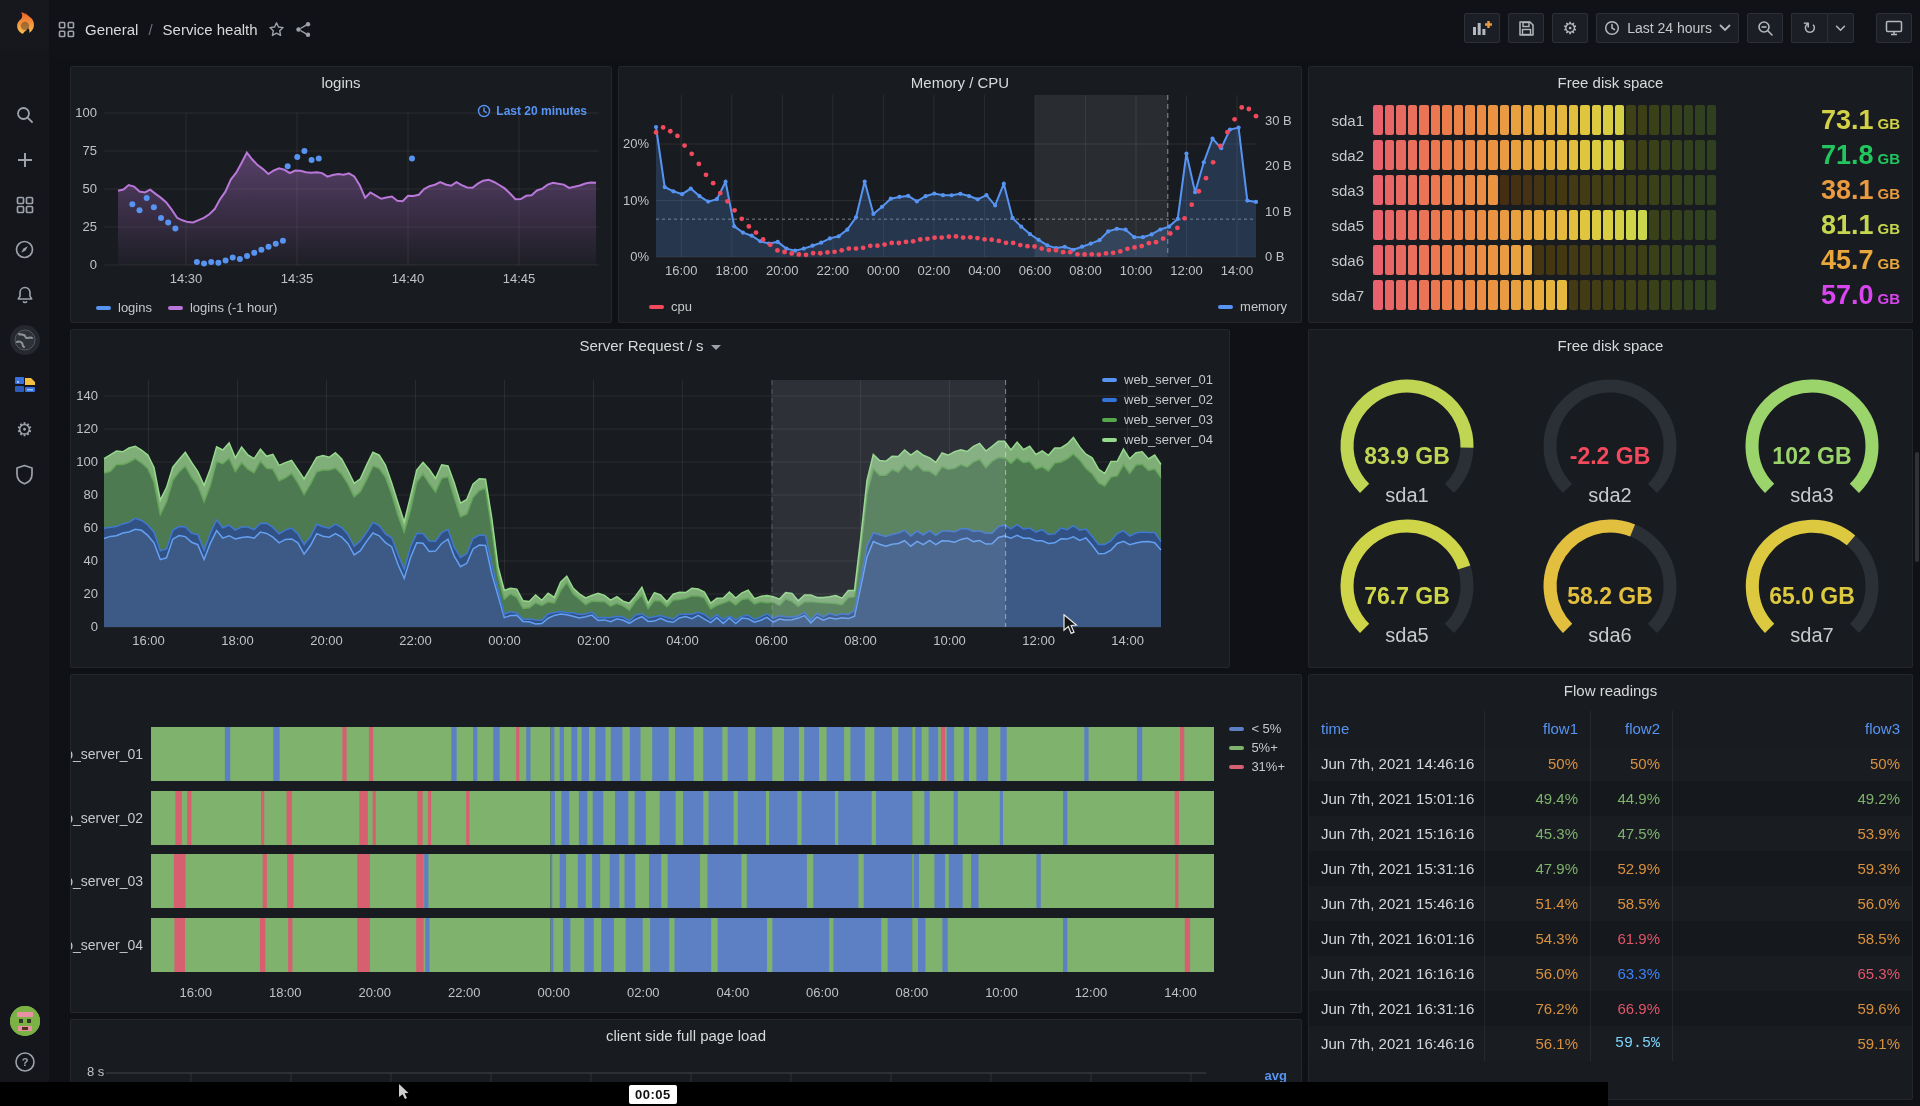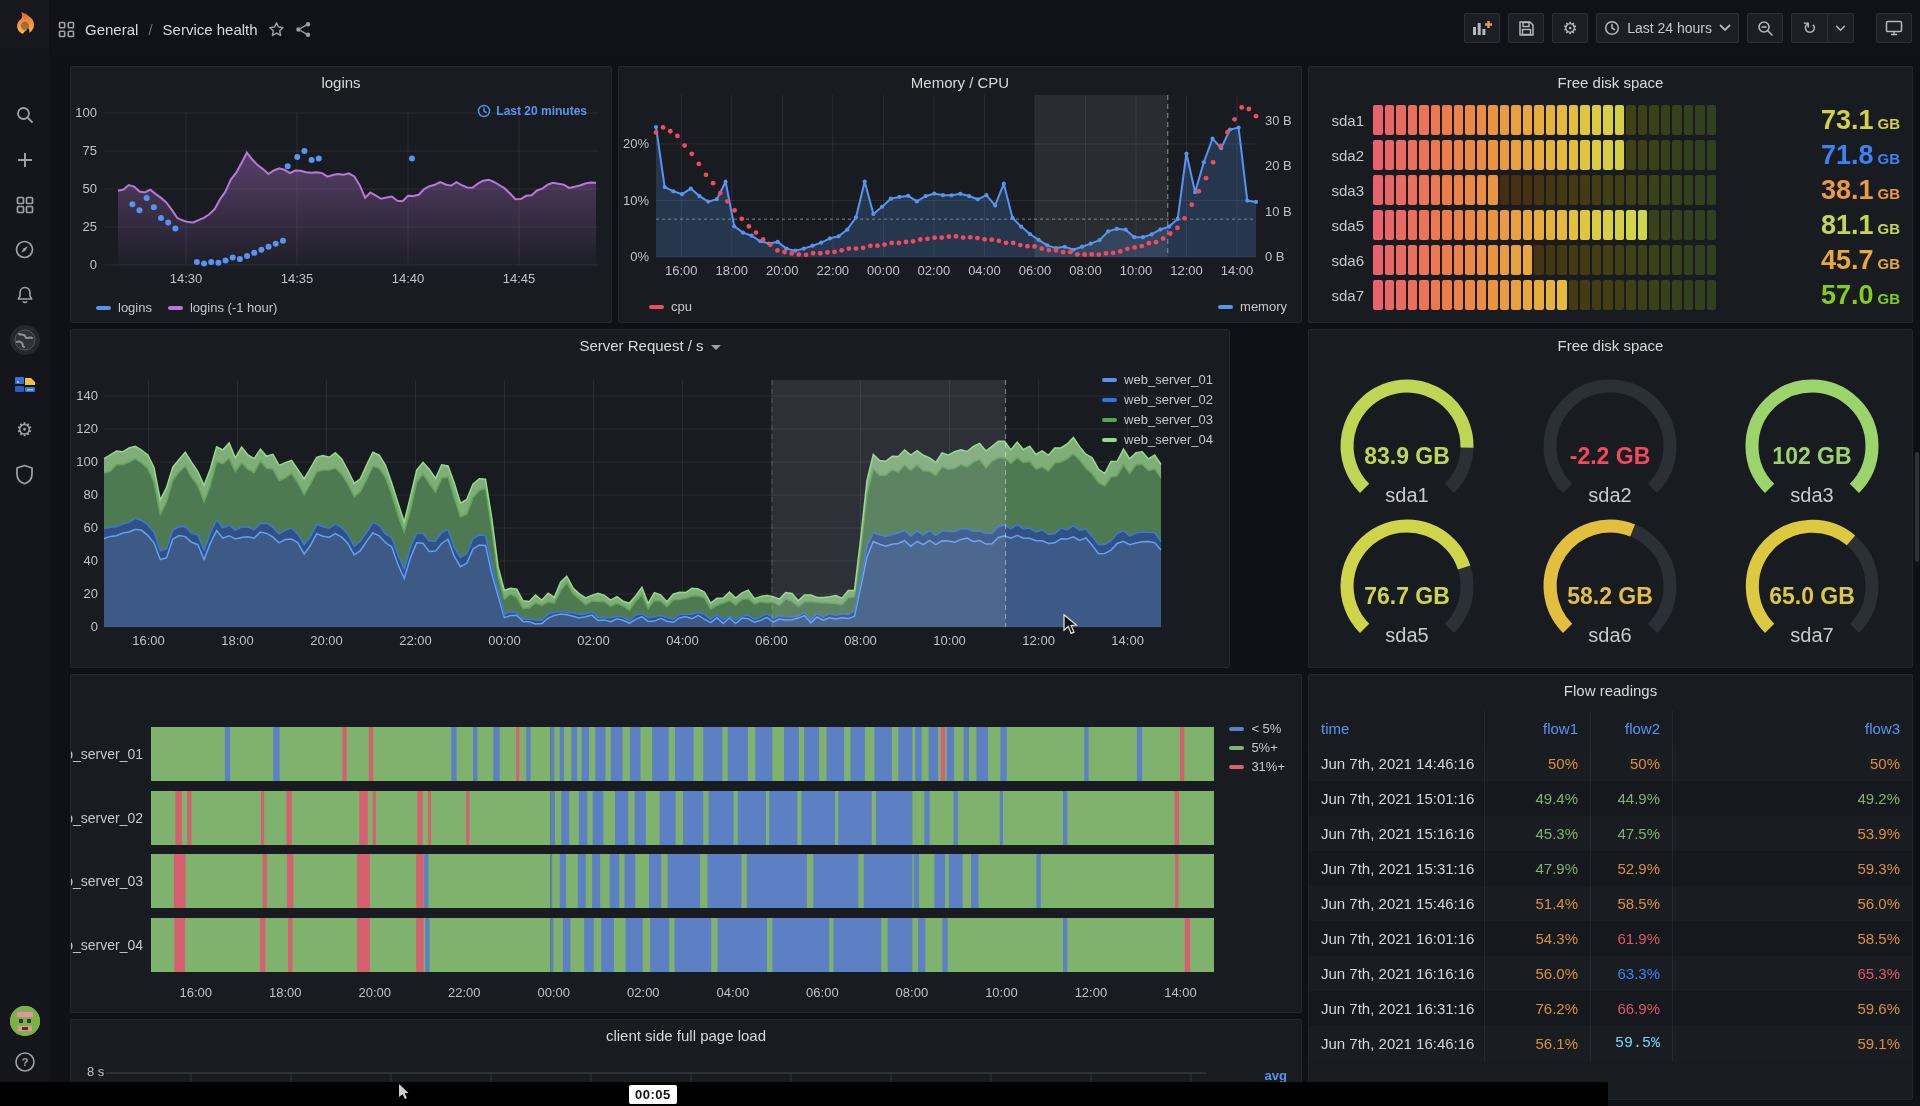--- a/index.html
+++ b/index.html
@@ -604,21 +604,21 @@
           <div class="bg-cell" style="background: rgb(212, 208, 70);"></div>
           <div class="bg-cell" style="background: rgb(62, 64, 22);"></div>
           <div class="bg-cell" style="background: rgb(61, 64, 23);"></div>
           <div class="bg-cell" style="background: rgb(58, 64, 24);"></div>
           <div class="bg-cell" style="background: rgb(56, 64, 26);"></div>
           <div class="bg-cell" style="background: rgb(54, 64, 27);"></div>
           <div class="bg-cell" style="background: rgb(51, 64, 29);"></div>
           <div class="bg-cell" style="background: rgb(49, 64, 30);"></div>
           <div class="bg-cell" style="background: rgb(47, 64, 32);"></div>
         </div>
-        <div class="bg-val" style="color: #3b82f6;"><span>71.8</span><span class="unit">GB</span></div>
+        <div class="bg-val" style="color: #22c55e;"><span>71.8</span><span class="unit">GB</span></div>
       </div>
       <div class="bg-row">
         <div class="bg-name">sda3</div>
         <div class="bg-cells">
           <div class="bg-cell" style="background: rgb(232, 97, 109);"></div>
           <div class="bg-cell" style="background: rgb(233, 102, 103);"></div>
           <div class="bg-cell" style="background: rgb(233, 106, 97);"></div>
           <div class="bg-cell" style="background: rgb(234, 111, 92);"></div>
           <div class="bg-cell" style="background: rgb(235, 115, 86);"></div>
           <div class="bg-cell" style="background: rgb(235, 120, 80);"></div>
@@ -748,21 +748,21 @@
           <div class="bg-cell" style="background: rgb(64, 62, 21);"></div>
           <div class="bg-cell" style="background: rgb(62, 64, 22);"></div>
           <div class="bg-cell" style="background: rgb(61, 64, 23);"></div>
           <div class="bg-cell" style="background: rgb(58, 64, 24);"></div>
           <div class="bg-cell" style="background: rgb(56, 64, 26);"></div>
           <div class="bg-cell" style="background: rgb(54, 64, 27);"></div>
           <div class="bg-cell" style="background: rgb(51, 64, 29);"></div>
           <div class="bg-cell" style="background: rgb(49, 64, 30);"></div>
           <div class="bg-cell" style="background: rgb(47, 64, 32);"></div>
         </div>
-        <div class="bg-val" style="color: #84cc16;"><span>57.0</span><span class="unit">GB</span></div>
+        <div class="bg-val" style="color: #d946ef;"><span>57.0</span><span class="unit">GB</span></div>
       </div>
     </div>
 </section>
 
 <section class="panel" id="p-requests" style="left:70px;top:329px;width:1160px;height:339px;">
   <div class="ptitle"><span>Server Request / s</span><span class="caret"></span></div>
   <svg class="chart-svg" id="c-requests" width="1232" height="339">
       <line x1="33" y1="66" x2="1090" y2="66" stroke="rgba(255,255,255,0.08)"></line>
       <line x1="33" y1="99" x2="1090" y2="99" stroke="rgba(255,255,255,0.08)"></line>
       <line x1="33" y1="132" x2="1090" y2="132" stroke="rgba(255,255,255,0.08)"></line>

